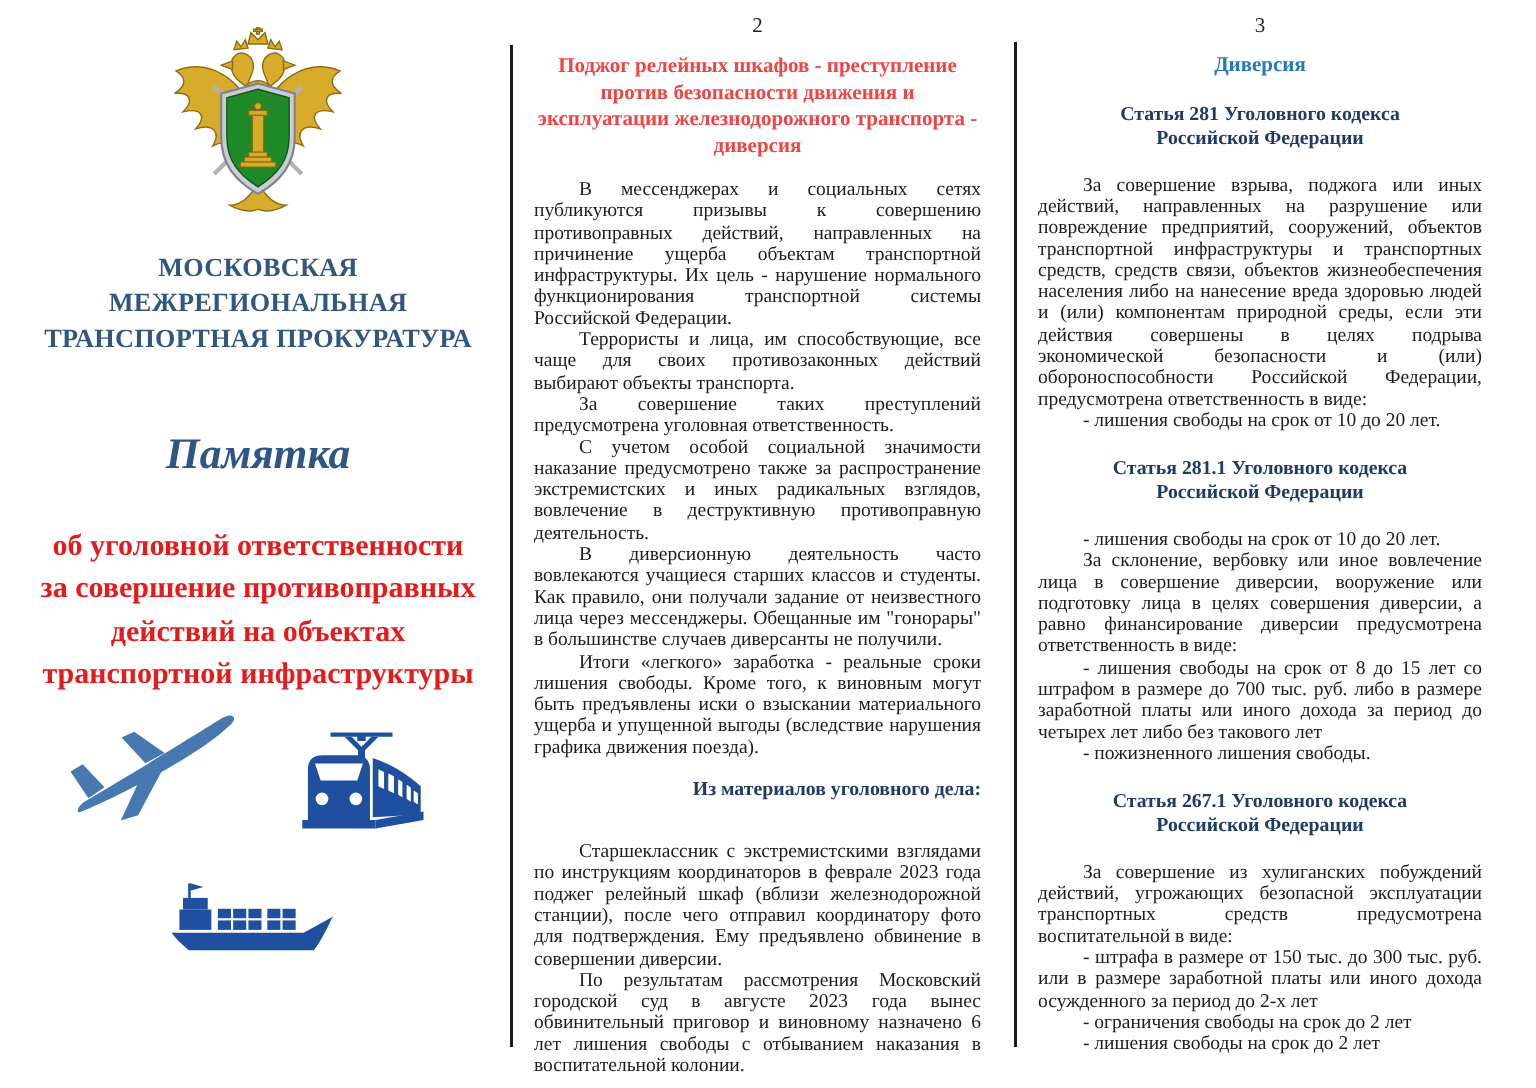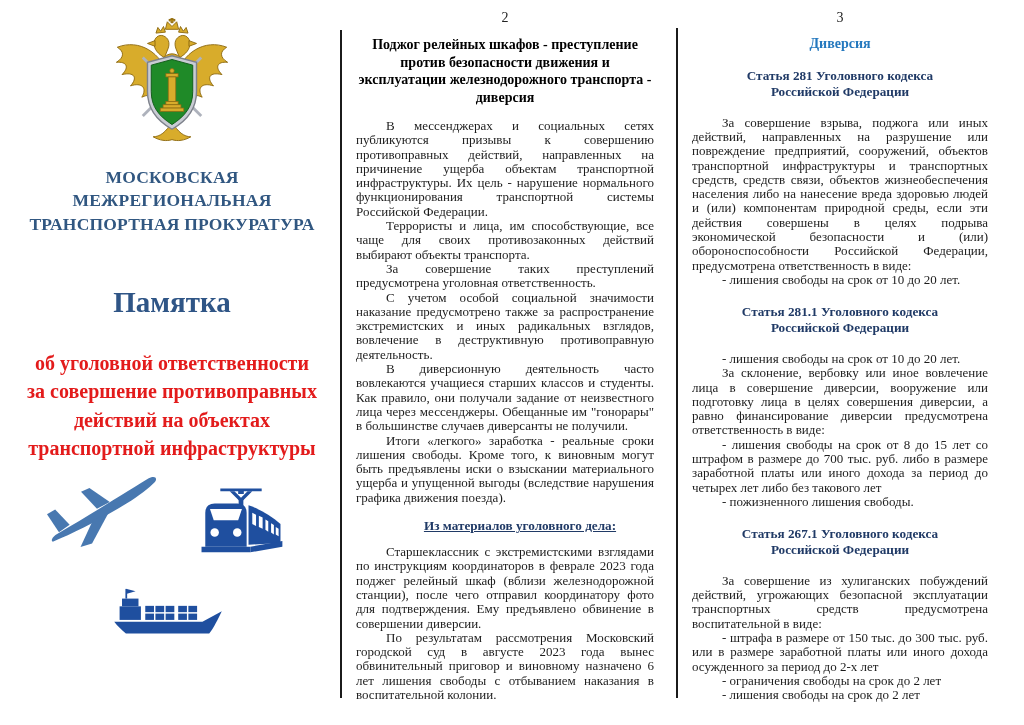--- a/index.html
+++ b/index.html
@@ -11,46 +11,46 @@
   #divider-left{left:340px;top:30px;height:668px;}
   #divider-right{left:676px;top:28px;height:670px;}
 
   
   .col1{position:absolute;left:16px;top:18px;width:312px;text-align:center;}
   .emblem{width:124px;height:132px;display:inline-block;}
   .org-name{
     margin:12px 0 0;font-size:17.5px;font-weight:bold;line-height:1.33;
     color:#315781;white-space:pre-line;letter-spacing:.2px;
   }
-  .doc-title{margin:50px 0 0;font-size:29px;font-weight:bold;color:#2F5586;}
+  .doc-title{margin:50px 0 0;font-size:29px;font-weight:bold;color:#2F5586;font-style:italic;}
   .doc-subtitle{
     margin:30px 0 0;font-size:20px;font-weight:bold;color:#E31B1B;
     line-height:1.42;white-space:pre-line;
   }
   .icon-abs{position:absolute;}
   #plane-wrap{left:40px;top:474px;width:132px;height:78px;}
   #train-wrap{left:194px;top:484px;width:94px;height:84px;}
   #ship-wrap{left:112px;top:586px;width:114px;height:62px;}
 
   
   .textcol{position:absolute;top:10px;}
   .col2{left:356px;width:298px;}
   .col3{left:692px;width:296px;}
   .pagenum{text-align:center;font-size:14px;color:#222;margin:0 0 10px;}
   .col2-heading{
-    margin:6px 0 13px;font-size:14px;font-weight:bold;color:#000000;
+    margin:6px 0 13px;font-size:14px;font-weight:bold;color:#ef4444;
     text-align:center;line-height:1.25;
   }
   .body-para{
     margin:0;font-size:13px;line-height:1.1;text-align:justify;
     text-indent:30px;color:#1c1c1c;
   }
   .case-heading{
-    margin:13px 0 11px;font-size:13.2px;font-weight:bold;color:#203A66;
-    text-align:center;text-indent:30px;text-decoration:underline;
+    margin:13px 0 26px;font-size:13.2px;font-weight:bold;color:#203A66;
+    text-align:right;text-indent:30px;
   }
   .col3-heading{margin:4px 0 1px;font-size:14px;font-weight:bold;color:#2478BE;text-align:center;font-family:Liberation Serif, serif;}
   .article-title{
     margin:16px;font-size:13.2px;font-weight:bold;color:#203A66;text-align:center;
     line-height:1.2;white-space:pre-line;
   }
   .article-title.gap{margin-top:17px;}
 </style>
 </head>
 <body>

